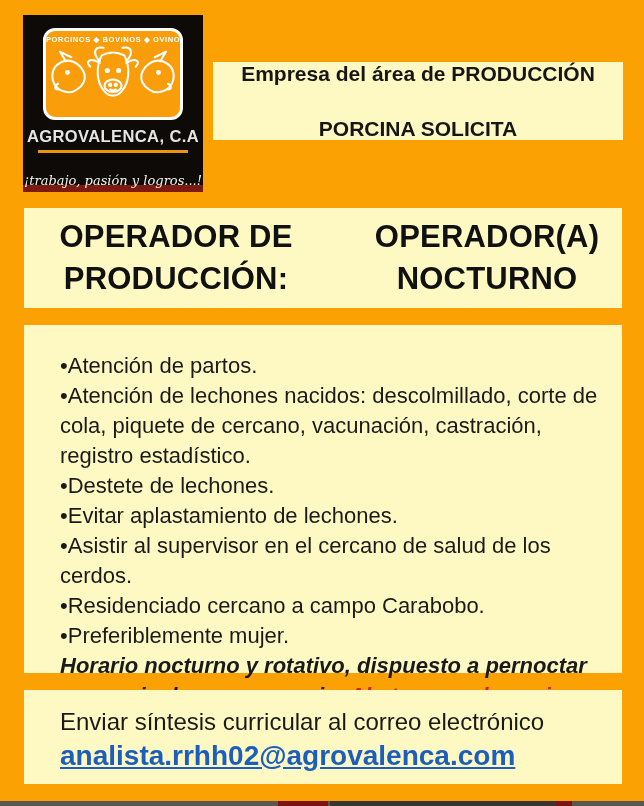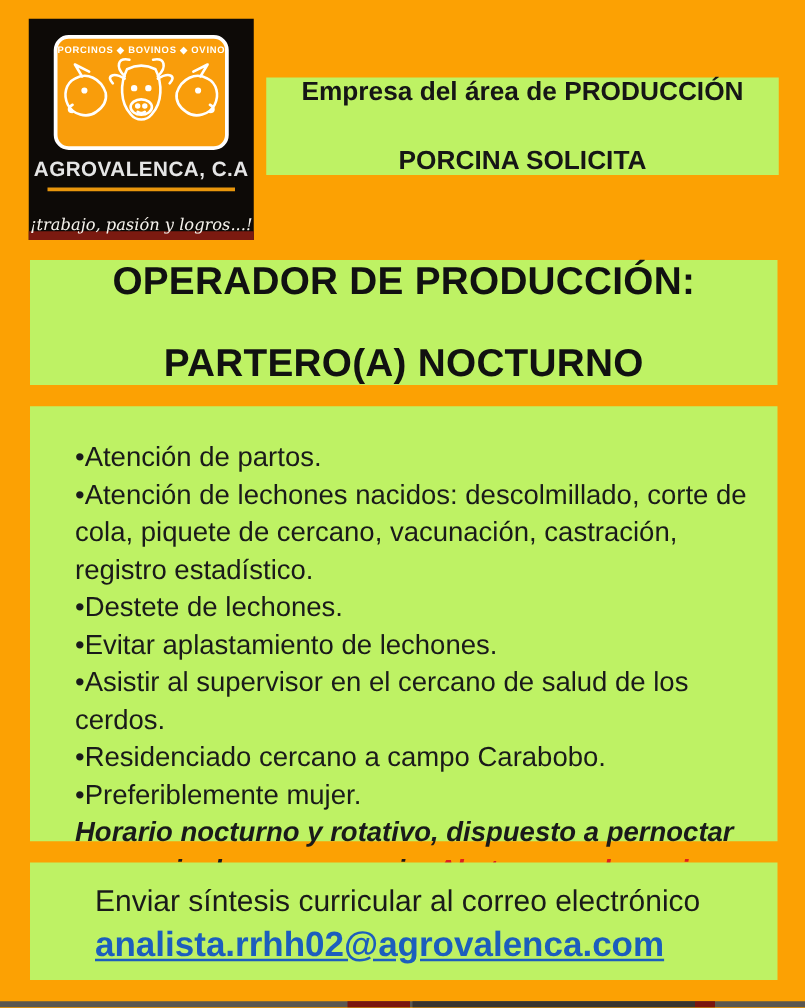--- a/index.html
+++ b/index.html
@@ -4,21 +4,21 @@
 <style>
   html,body{margin:0;padding:0;}
   body{
     width:644px;height:806px;
     background:#FCA103;
     font-family:"Liberation Sans", sans-serif;
     position:relative;
     overflow:hidden;
   }
   .page{position:absolute;inset:0;}
-  .box{position:absolute;background:#bef264;gap:24px;}
+  .box{position:absolute;background:#fef9c3;gap:24px;}
 
   
   .logo-box{
     position:absolute;left:23px;top:15px;width:180px;height:170px;
     background:#0D0A07;
     border-bottom:7px solid #7B1A10;
     text-align:center;
   }
   .badge{
     margin:13px auto 0 auto;width:140px;height:92px;
@@ -47,42 +47,42 @@
     left:213px;top:62px;width:410px;height:78px;
     display:flex;flex-direction:column;justify-content:center;align-items:center;
   }
   .header-box div{
     font-weight:bold;font-size:21px;color:#161616;line-height:31px;text-align:center;
   }
 
   
   .title-box{
     left:24px;top:208px;width:598px;height:100px;
-    display:flex;flex-direction:column;justify-content:center;align-items:center;
+    display:flex;justify-content:center;align-items:center;
   }
   .title-box div{
     font-weight:bold;font-size:31px;color:#111111;line-height:42px;
     text-align:center;letter-spacing:0.2px;
   }
 
   
   .req-box{
     left:24px;top:325px;width:598px;height:348px;
     box-sizing:border-box;padding:26px 22px 0 36px;
   }
   .req-item, .note{
     font-size:22px;color:#1A1A1A;line-height:30px;margin:0;
   }
   .note{font-weight:bold;font-style:italic;}
   .note-red{color:#DE1F1F;}
 
   
   .contact-box{
     left:24px;top:690px;width:598px;height:94px;
-    box-sizing:border-box;padding:16px 20px 0 52px;
+    box-sizing:border-box;padding:16px 20px 0 36px;
   }
   .contact-line{font-size:24px;color:#1A1A1A;line-height:32px;}
   .contact-email a{
     font-size:28px;font-weight:bold;color:#1C5EBD;
     text-decoration:underline;line-height:36px;
   }
 
   
   .bottom-strip{
     position:absolute;left:0;bottom:0;width:644px;height:5px;background:#5A5750;
@@ -130,21 +130,21 @@
     <div class="slogan">¡trabajo, pasión y logros...!</div>
   </div>
 
   <div class="box header-box">
     <div>Empresa del área de PRODUCCIÓN</div>
     <div>PORCINA SOLICITA</div>
   </div>
 
   <div class="box title-box">
     <div>OPERADOR DE PRODUCCIÓN:</div>
-    <div>PARTERO(A) NOCTURNO</div>
+    <div>OPERADOR(A) NOCTURNO</div>
   </div>
 
   <div class="box req-box">
     <div id="req-list">
         <div class="req-item">•Atención de partos.</div>
         <div class="req-item">•Atención de lechones nacidos: descolmillado, corte de cola, piquete de cercano, vacunación, castración, registro estadístico.</div>
         <div class="req-item">•Destete de lechones.</div>
         <div class="req-item">•Evitar aplastamiento de lechones.</div>
         <div class="req-item">•Asistir al supervisor en el cercano de salud de los cerdos.</div>
         <div class="req-item">•Residenciado cercano a campo Carabobo.</div>

